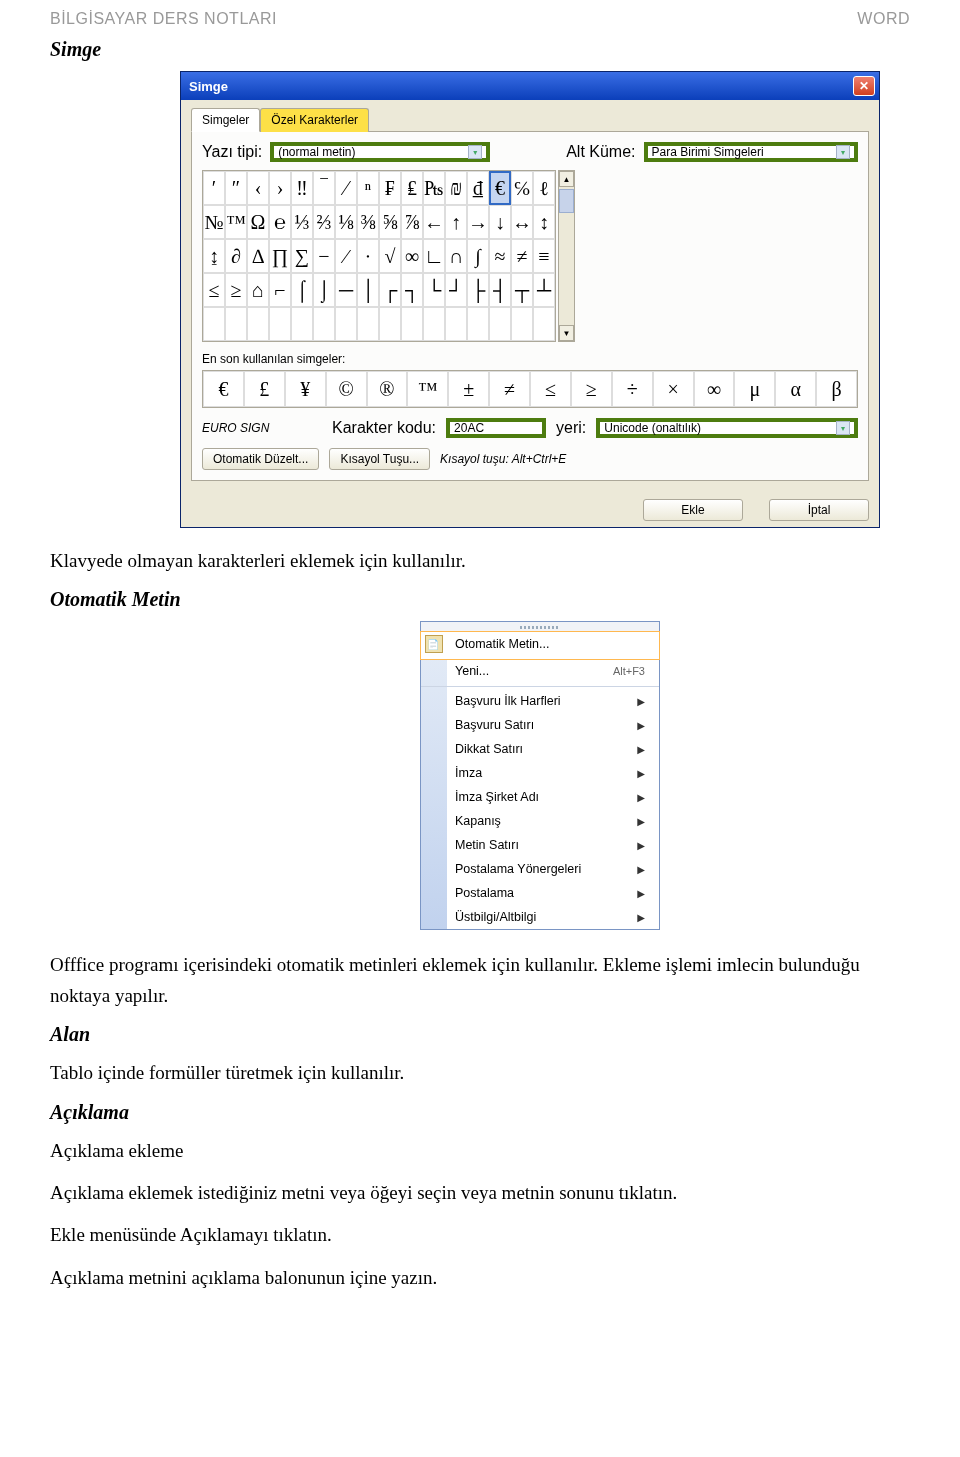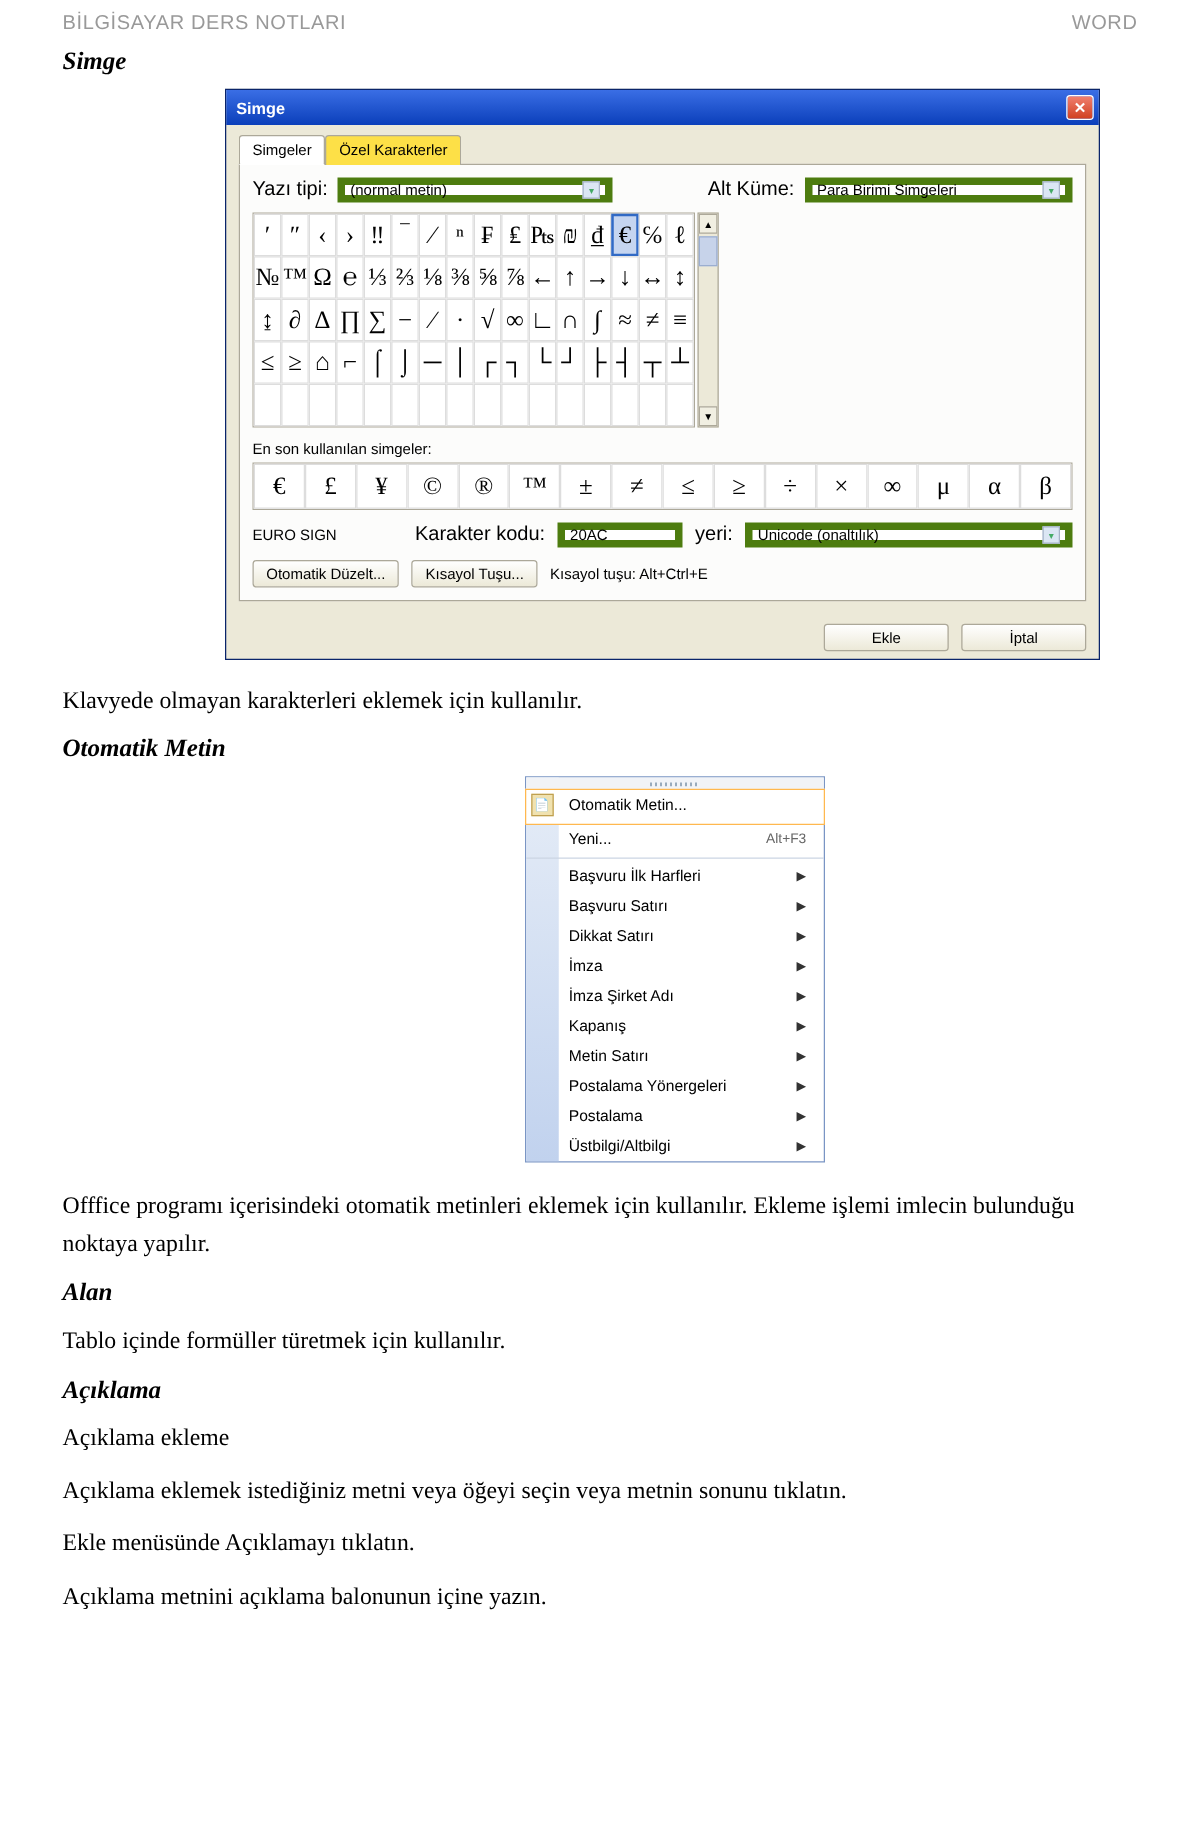--- a/index.html
+++ b/index.html
@@ -14,36 +14,36 @@
   .titlebar { background: linear-gradient(#3a6ee5, #0b3fba); height: 28px; display: flex; align-items: center; justify-content: space-between; padding: 0 4px 0 8px; }
   .titlebar-text { color: #fff; font-weight: bold; font-size: 13px; }
   .close-btn { width: 22px; height: 20px; background: linear-gradient(#f08070,#d04020); border: 1px solid #fff; border-radius: 3px; display:flex; align-items:center; justify-content:center; color:#fff; font-weight:bold; }
   .dialog-body { padding: 8px 10px 8px 10px; }
   .tab-row { display:flex; gap:0; margin-bottom:-1px; }
   .tab { background:#fde047; border:1px solid #aca899; border-bottom:none; border-radius:3px 3px 0 0; padding:4px 10px; font-size:12px; position:relative; }
   .tab.active { background:#fff; border-bottom:1px solid #fff; z-index:2; }
   .tab-content { background:#fcfcfb; border:1px solid #aca899; padding:10px; }
   .form-row { display:flex; align-items:center; gap:8px; margin-bottom:8px; }
   .lbl { font-size:16px; }
-  .textfield { flex:1; background:#fff; border:6px solid #4d7c0f; height:20px; padding:0 4px; display:flex; align-items:center; justify-content:space-between; font-size:12px; }
+  .textfield { flex:1; background:#fff; border:4px solid #4d7c0f; height:20px; padding:0 4px; display:flex; align-items:center; justify-content:space-between; font-size:12px; }
   .dd-arrow { width:14px; height:14px; background:#dbe6f4; border:1px solid #a5b2c7; display:flex; align-items:center; justify-content:center; font-size:8px; color:#4a6; }
   .symbol-grid-wrap { display:flex; gap:2px; }
   .symbol-grid { display:grid; grid-template-columns: repeat(16, 1fr); grid-template-rows: repeat(5, 34px); border:1px solid #aca899; }
   .sym { border:1px solid #ddd; background:#fff; display:flex; align-items:center; justify-content:center; font-family:"Times New Roman", serif; font-size:20px; }
   .sym.selected { border:2px solid #316ac5; background:#c5d5f0; }
   .vscroll { width:17px; background:#ece9d8; border:1px solid #aca899; display:flex; flex-direction:column; justify-content:space-between; align-items:center; }
   .vscroll .arr { width:15px; height:16px; background:#f1efe2; border:1px solid #aca899; display:flex; align-items:center; justify-content:center; font-size:8px; }
   .vscroll .thumb { width:15px; height:24px; background:#c7d3ea; border:1px solid #9baed0; margin:2px 0; }
   .recent-label { margin:10px 0 4px 0; font-size:12px; }
   .recent-grid { display:grid; grid-template-columns: repeat(16, 1fr); grid-template-rows:36px; border:1px solid #aca899; }
   .info-row { display:flex; align-items:center; gap:10px; margin-top:10px; }
   .btn { background:linear-gradient(#fff,#ece9d8); border:1px solid #aca899; border-radius:3px; padding:3px 10px; font-size:12px; font-family:Tahoma, sans-serif; }
-  .info-text { font-size:12px; }
+  .info-text { font-size:12px;font-style:italic; }
   .bottom-row { display:flex; justify-content:flex-end; gap:10px; padding:10px 10px 6px 10px; }
-  .btn-wide { width:100px; text-align:center; }
+  .btn-wide { width:100px; text-align:center;margin-left:16px; }
 
   
   .menu { width:240px; margin: 0 0 20px 370px; border:1px solid #7a95c4; background:#fff; font-family:Tahoma, Arial, sans-serif; font-size:12.5px; }
   .menu-grip { height:10px; background:#f1f3f7; display:flex; justify-content:center; align-items:center; }
   .menu-grip .dots { width:40px; height:3px; background:repeating-linear-gradient(90deg,#9ab 0 2px,transparent 2px 4px); }
   .menu-item { display:flex; align-items:center; justify-content:space-between; padding:5px 14px 5px 34px; position:relative; }
   .menu-item.top { border-bottom:1px solid #ccd5e4; padding-bottom:8px; margin-bottom:2px; }
   .menu-item.highlight { background:#fff; border:1px solid #ffb84f; margin:-1px; }
   .menu-item .right { color:#666; font-size:11px; }
   .menu-item .arrow { color:#333; font-size:10px; }

